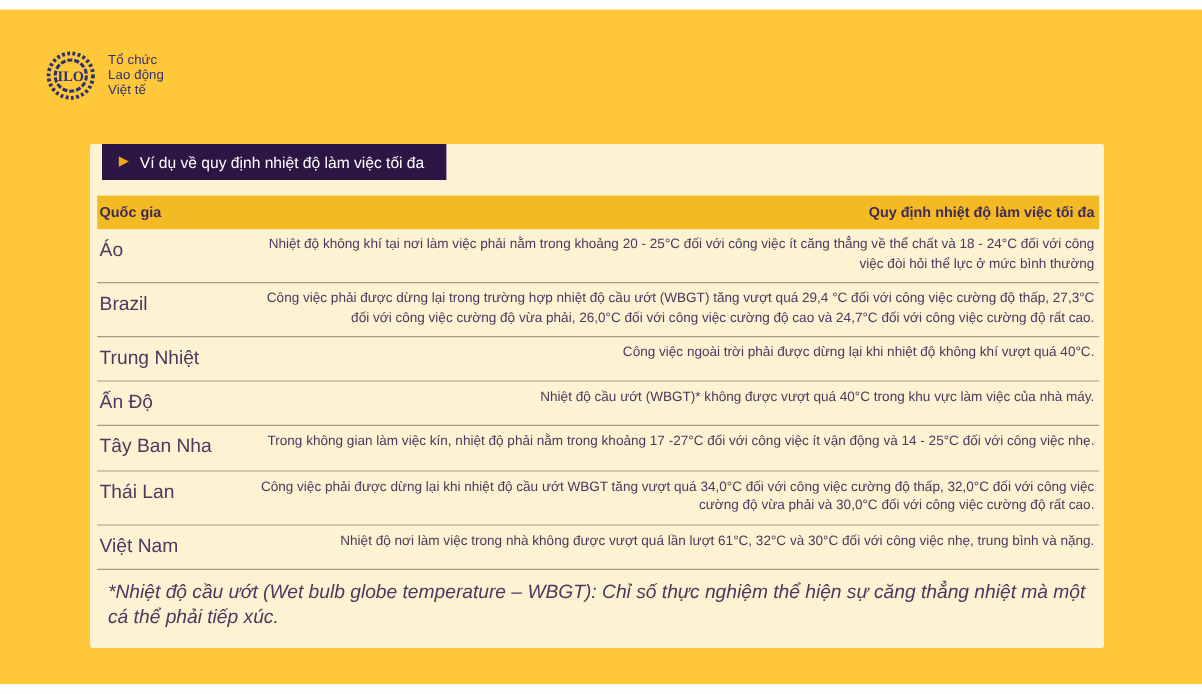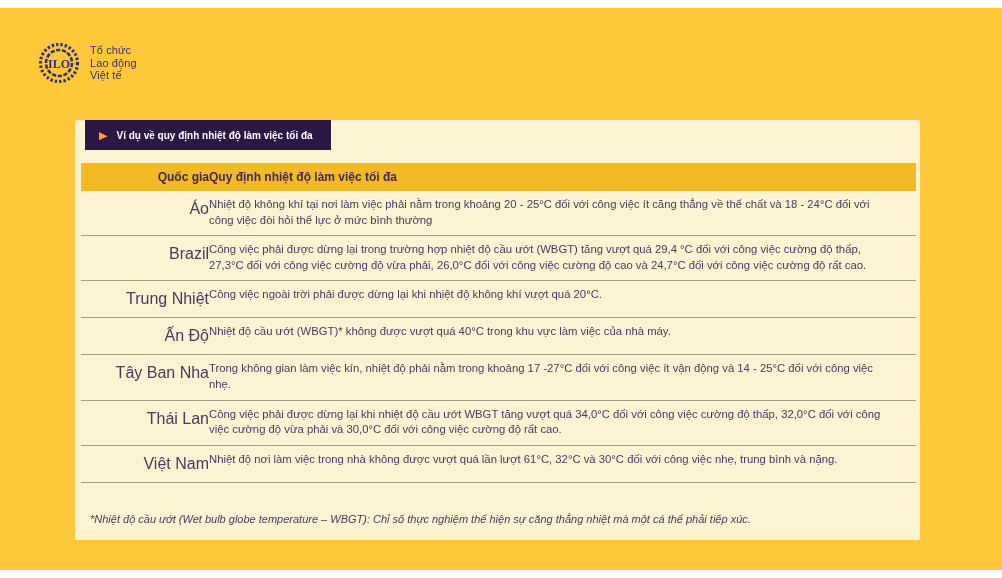--- a/index.html
+++ b/index.html
@@ -35,42 +35,42 @@
   }
 
   
   .title-bar {
     position: absolute; left: 10px; top: 0; height: 30px;
     background: #2C1744; color: #ffffff;
     display: inline-flex; align-items: center; gap: 9px;
     padding: 0 18px 0 14px;
   }
   .title-bar .tri { color: #F5A81C; font-size: 11px; line-height: 1; transform: translateY(-0.5px); }
-  .title-bar .title-text { font-size: 10px; font-weight: bold; white-space: nowrap; }
+  .title-bar .title-text { font-size: 13px; font-weight: normal; white-space: nowrap; }
 
   
   .table { position: absolute; left: 6px; right: 4px; top: 43px; }
   .thead {
     background: #F3BA24; display: flex; align-items: center;
     min-height: 28px; padding: 5px 0;
     color: #3E2A56; font-weight: bold; font-size: 12px;
   }
   .row {
     display: flex; align-items: flex-start;
     padding: 6px 0 7px 0;
     border-bottom: 1px solid rgba(96,86,70,0.55);
     color: #4A3A5E; font-size: 11.3px; line-height: 1.38;
   }
-  .col-country { width: 128px; flex: 0 0 128px; padding-left: 10px; text-align: right; }
-  .col-reg { flex: 1; padding-right: 20px; }
+  .col-country { width: 128px; flex: 0 0 128px; padding-left: 2px; }
+  .col-reg { flex: 1; padding-right: 4px; text-align: right; }
   .row .col-country { font-size: 16px; padding-top: 1px; }
 
   .footnote {
     position: absolute; left: 15px; right: 14px; bottom: 14px;
-    font-style: italic; font-size: 11px; color: #4A3A5E; line-height: 1.3;
+    font-style: italic; font-size: 16px; color: #4A3A5E; line-height: 1.3;
   }
 </style>
 </head>
 <body>
 
 <div class="stage">
   <div class="slide">
 
     <div class="logo-block">
       <div class="emblem">
@@ -103,21 +103,21 @@
         <div class="row">
           <div class="col-country">Áo</div>
           <div class="col-reg">Nhiệt độ không khí tại nơi làm việc phải nằm trong khoảng 20 - 25°C đối với công việc ít căng thẳng về thể chất và 18 - 24°C đối với công việc đòi hỏi thể lực ở mức bình thường</div>
         </div>
         <div class="row">
           <div class="col-country">Brazil</div>
           <div class="col-reg">Công việc phải được dừng lại trong trường hợp nhiệt độ cầu ướt (WBGT) tăng vượt quá 29,4 °C đối với công việc cường độ thấp, 27,3°C đối với công việc cường độ vừa phải, 26,0°C đối với công việc cường độ cao và 24,7°C đối với công việc cường độ rất cao.</div>
         </div>
         <div class="row">
           <div class="col-country">Trung Nhiệt</div>
-          <div class="col-reg">Công việc ngoài trời phải được dừng lại  khi nhiệt độ không khí vượt quá 20°C.</div>
+          <div class="col-reg">Công việc ngoài trời phải được dừng lại  khi nhiệt độ không khí vượt quá 40°C.</div>
         </div>
         <div class="row">
           <div class="col-country">Ấn Độ</div>
           <div class="col-reg">Nhiệt độ cầu ướt (WBGT)* không được vượt quá 40°C trong khu vực làm việc của nhà máy.</div>
         </div>
         <div class="row">
           <div class="col-country">Tây Ban Nha</div>
           <div class="col-reg">Trong không gian làm việc kín, nhiệt độ phải nằm trong khoảng 17 -27°C đối với công việc ít vận động và 14 - 25°C đối với công việc nhẹ.</div>
         </div>
         <div class="row">

